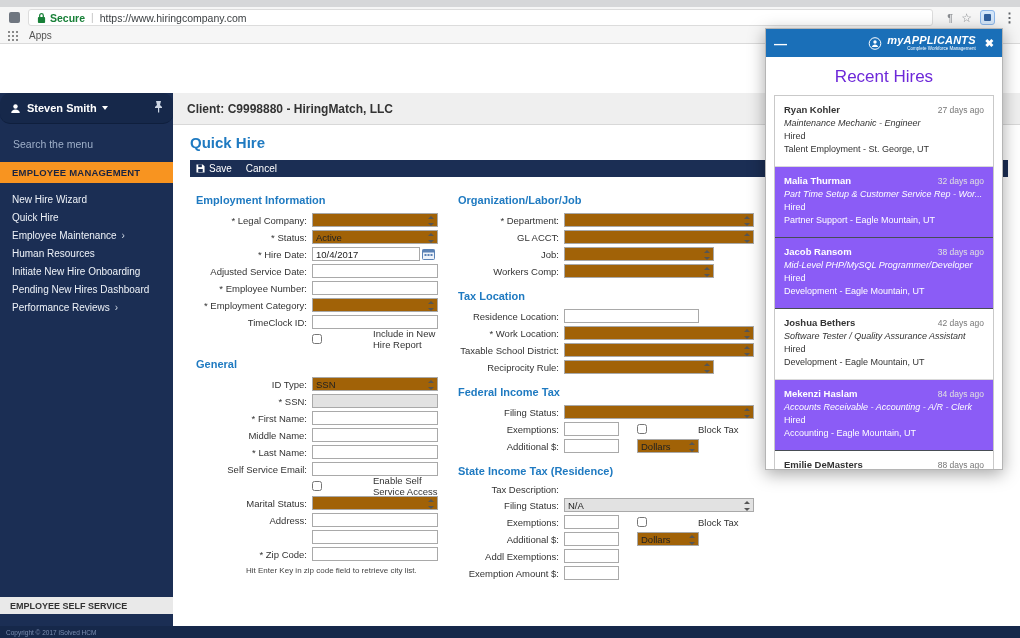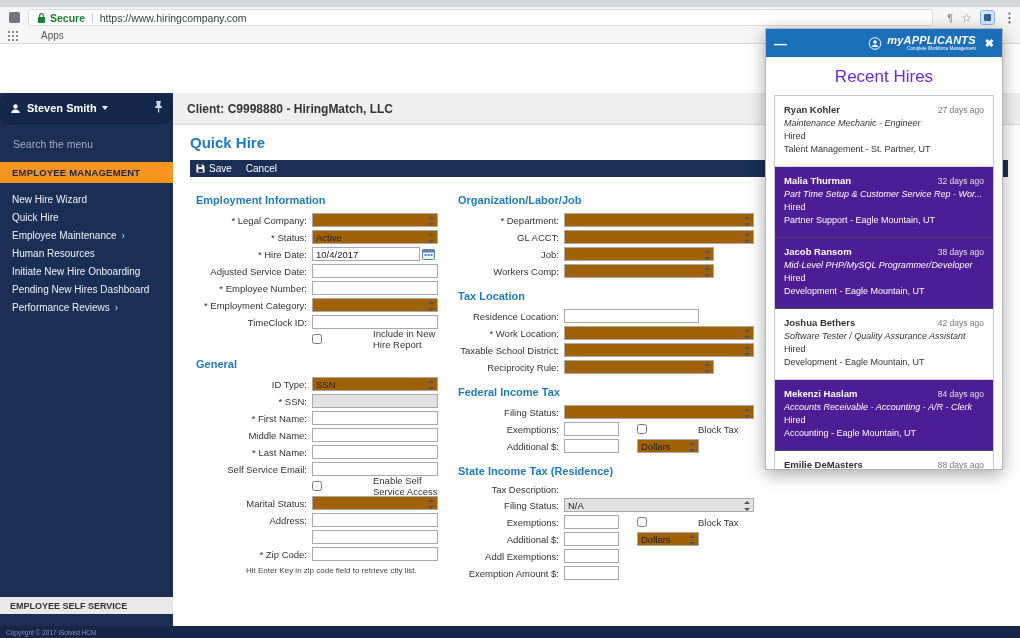--- a/index.html
+++ b/index.html
@@ -16,21 +16,21 @@
   .addr-divider { color:#c0c0c0; font-size:10px; margin-right:6px; }
   .url-text { color:#3c4043; font-size:10.5px; }
   .chrome-right { position:absolute; right:4px; top:0; height:21px; display:flex; align-items:center; gap:8px; }
   .pa-icon { color:#8a8d91; font-size:11px; }
   .star-icon { color:#8a8d91; font-size:12px; }
   .ext-icon { width:15px; height:15px; background:#d4e6f9; border:1px solid #8ab4e8; border-radius:3px;
     display:flex; align-items:center; justify-content:center; }
   .ext-icon span { width:7px; height:7px; background:#2f5f9e; border-radius:1px; display:block; }
   .menu-dots { color:#5f6368; font-size:13px; font-weight:bold; }
   #bookmarksbar { position:absolute; left:0; top:28px; width:1020px; height:16px; background:#f6f6f6;
-    border-bottom:1px solid #dadada; display:flex; align-items:center; padding:0 8px; gap:23px; }
+    border-bottom:1px solid #dadada; display:flex; align-items:center; padding:0 8px; gap:11px; }
   .apps-label { font-size:10px; color:#555; }
 
   
   #sidebar { position:absolute; left:0; top:93px; width:173px; height:545px; background:#1b2e54; z-index:2; }
   .sb-user { height:31px; display:flex; align-items:center; padding:0 10px; background:#16284a;
     border-bottom:1px solid #0f1f3d; color:#fff;border-radius:10px; }
   .sb-user-name { font-size:11px; font-weight:bold; margin-left:6px; }
   .caret-down { width:0; height:0; border-left:3.5px solid transparent; border-right:3.5px solid transparent;
     border-top:4px solid #fff; margin-left:5px; }
   .sb-pin { margin-left:auto; }
@@ -93,21 +93,21 @@
   .popup-min { font-size:13px; font-weight:bold; cursor:pointer; line-height:1; }
   .brand { margin-left:auto; display:flex; align-items:center; gap:5px; }
   .brand-txt { text-align:right; }
   .brand-name { font-size:11px; font-weight:bold; font-style:italic; letter-spacing:.2px; line-height:11px; }
   .brand-tag { font-size:4.5px; line-height:5px; }
   .popup-close { margin-left:9px; font-size:11px; font-weight:bold; cursor:pointer; }
   .popup-title { text-align:center; font-size:17px; color:#6d28d9; padding:10px 0 8px; }
   .hire-list { margin:0 8px; border:1px solid #c9c9c9; border-bottom:none; }
   .hire-item { padding:7px 9px 5px; border-bottom:1px solid #d9d9d9; font-size:9px; line-height:13px;
     color:#333; min-height:71px; cursor:pointer; }
-  .hire-item.dark { background:#4c1d95; color:#fff; border-bottom-color:#474d55; }
+  .hire-item.dark { background:#8b5cf6; color:#fff; border-bottom-color:#474d55; }
   .hire-top { display:flex; justify-content:space-between; align-items:baseline; }
   .hire-name { font-weight:bold; font-size:9.5px; }
   .hire-time { font-size:8.5px; color:#777; }
   .hire-item.dark .hire-time { color:#e0e0e0; }
   .hire-pos { font-style:italic; }
 </style>
 </head>
 <body>
 
 <div id="tabstrip"></div>
@@ -559,21 +559,21 @@
   <div class="popup-title">Recent Hires</div>
   <div class="hire-list">
 
     <div class="hire-item">
       <div class="hire-top">
           <span class="hire-name">Ryan Kohler</span>
           <span class="hire-time">27 days ago</span>
         </div>
       <div class="hire-pos">Maintenance Mechanic - Engineer</div>
       <div class="hire-status">Hired</div>
-      <div class="hire-loc">Talent Management - St. Partner, UT</div>
+      <div class="hire-loc">Talent Employment - St. George, UT</div>
     </div>
 
     <div class="hire-item dark">
       <div class="hire-top">
           <span class="hire-name">Malia Thurman</span>
           <span class="hire-time">32 days ago</span>
         </div>
       <div class="hire-pos">Part Time Setup &amp; Customer Service Rep - Wor...</div>
       <div class="hire-status">Hired</div>
       <div class="hire-loc">Partner Support - Eagle Mountain, UT</div>

